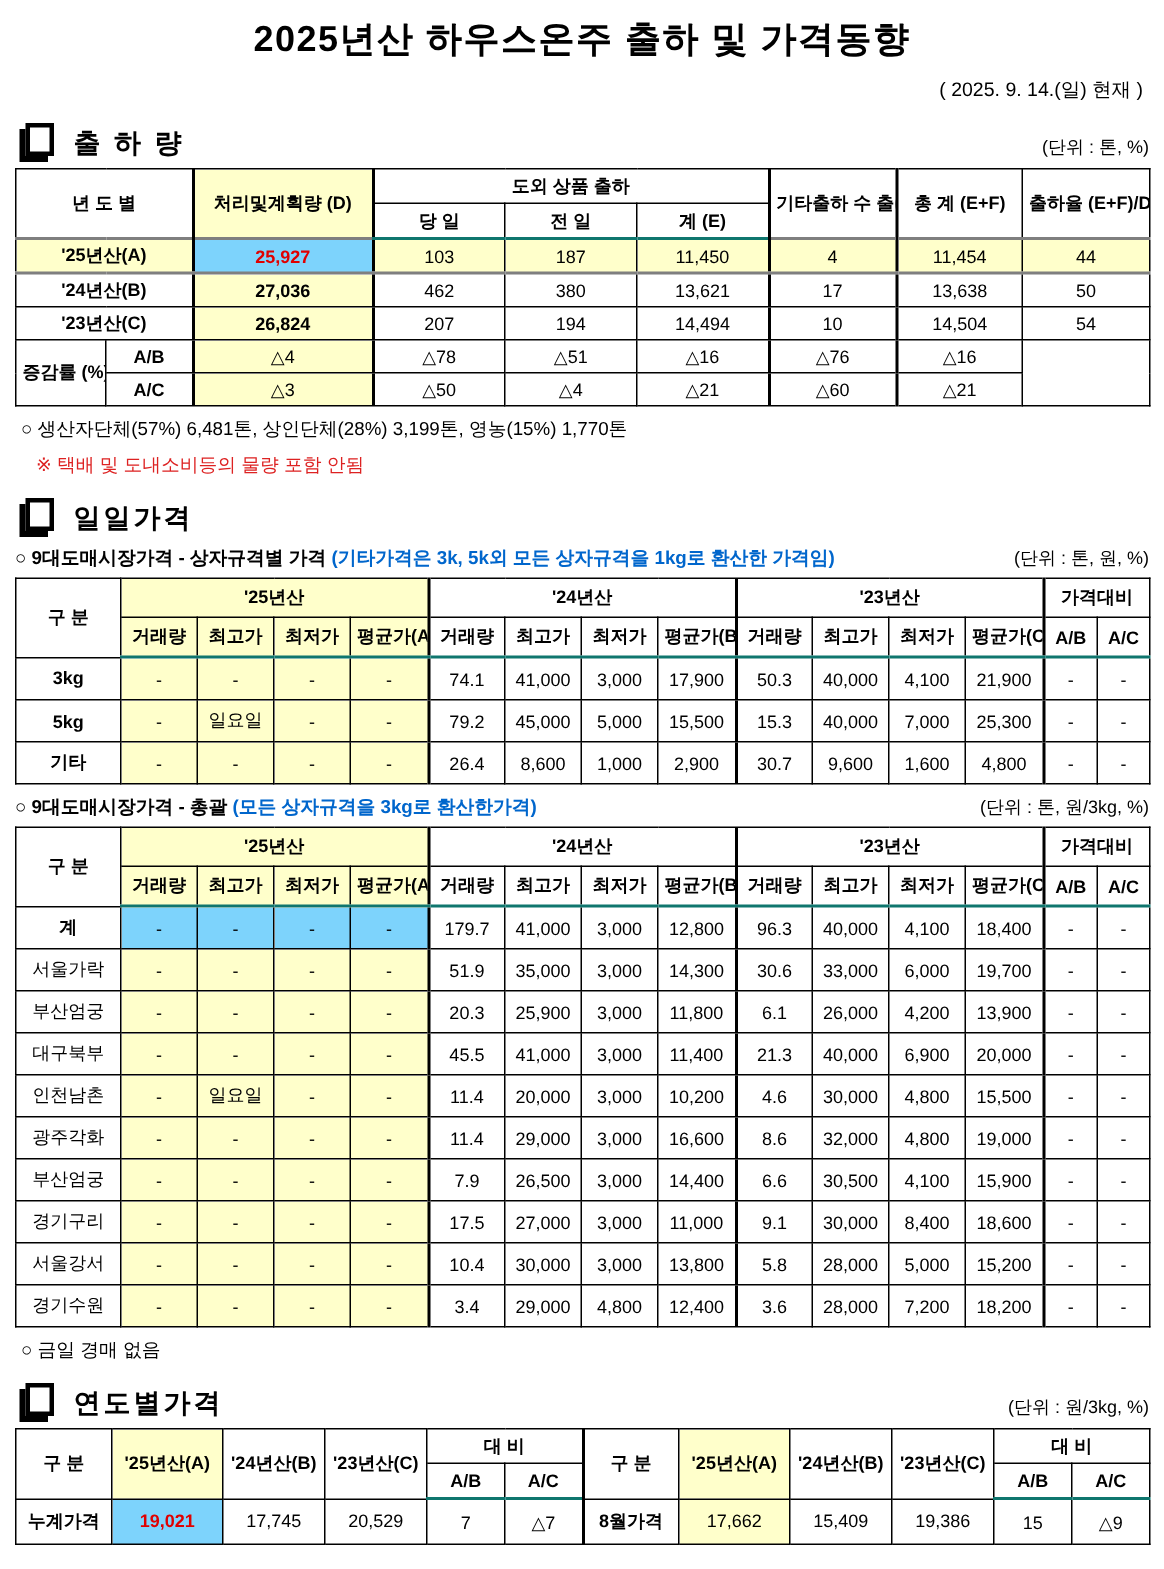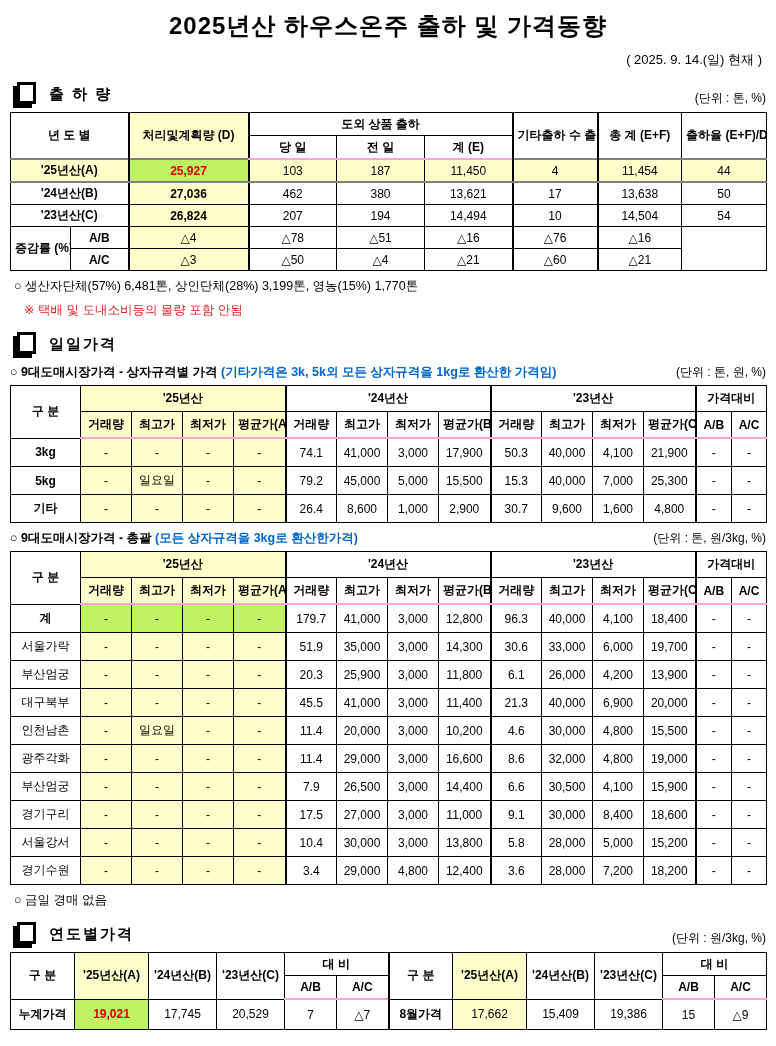--- a/index.html
+++ b/index.html
@@ -2,45 +2,45 @@
 <html><head>
 <meta charset="utf-8">
 <style>
   html,body{margin:0;padding:0;background:#fff;}
   body{width:776px;min-height:1046px;box-sizing:border-box;padding:6px 10px 10px;
        font-family:"Liberation Sans","DejaVu Sans",sans-serif;color:#000;}
   .doc-title{text-align:center;font-size:24px;font-weight:800;letter-spacing:1px;margin-top:4px;}
   .url-line{text-align:center;font-size:15px;margin-top:3px;}
   .date-line{text-align:right;font-size:13px;margin:9px 4px 0;}
   .sec{display:flex;justify-content:space-between;align-items:flex-end;margin:13px 0 5px;}
-  .sec-title{display:flex;align-items:center;font-size:15px;font-weight:800;letter-spacing:2px;}
+  .sec-title{display:flex;align-items:center;font-size:18px;font-weight:800;letter-spacing:2px;}
   .sec-icon{width:13px;height:16px;border:3px solid #000;background:#fff;
             box-shadow:-4px 4px 0 #000;display:inline-block;margin:0 13px 3px 7px;}
   .unit{font-size:12px;font-weight:400;}
   .subline{display:flex;justify-content:space-between;margin:7px 0 4px;
            font-size:12.5px;font-weight:700;}
   .blue{color:#0066CC;}
   .note{font-size:12.5px;margin:7px 4px 0;}
   .red-note{color:#DD2222;margin-left:14px;}
   
   .tbl table{width:100%;border-collapse:collapse;table-layout:fixed;font-size:12px;}
   .tbl th,.tbl td{border:1px solid #000;padding:1px 4px;text-align:center;vertical-align:middle;
                   overflow:hidden;white-space:nowrap;}
   .tbl th{font-weight:700;}
   .t1 th{height:20px;} .t1 td{height:19px;}
   .t23 th{height:23px;} .t23 td{height:25px;}
   .t4 th{height:20px;} .t4 td{height:27px;}
   .num{text-align:right;padding-right:6px;}
   .y{background:#FFFFCB;}
-  .bl{background:#bef264;}
+  .bl{background:#7dd3fc;}
   .red{color:#E00000;}
   .b{font-weight:700;}
   .pre{white-space:pre-line;line-height:1.3;}
   .gL{border-left:2px solid #000 !important;}
-  .tbl thead tr:last-child th{border-bottom:2px solid #f9a8d4;}
+  .tbl thead tr:last-child th{border-bottom:2px solid #0f766e;}
   tr.hl td{border-top:2px solid #7F7F7F;border-bottom:2px solid #7F7F7F;}
 </style>
 </head>
 <body>
 
 <div class="page">
 
   <div class="doc-title">2025년산 하우스온주 출하 및 가격동향</div>
   <div class="date-line">( 2025. 9. 14.(일) 현재 )</div>
 

